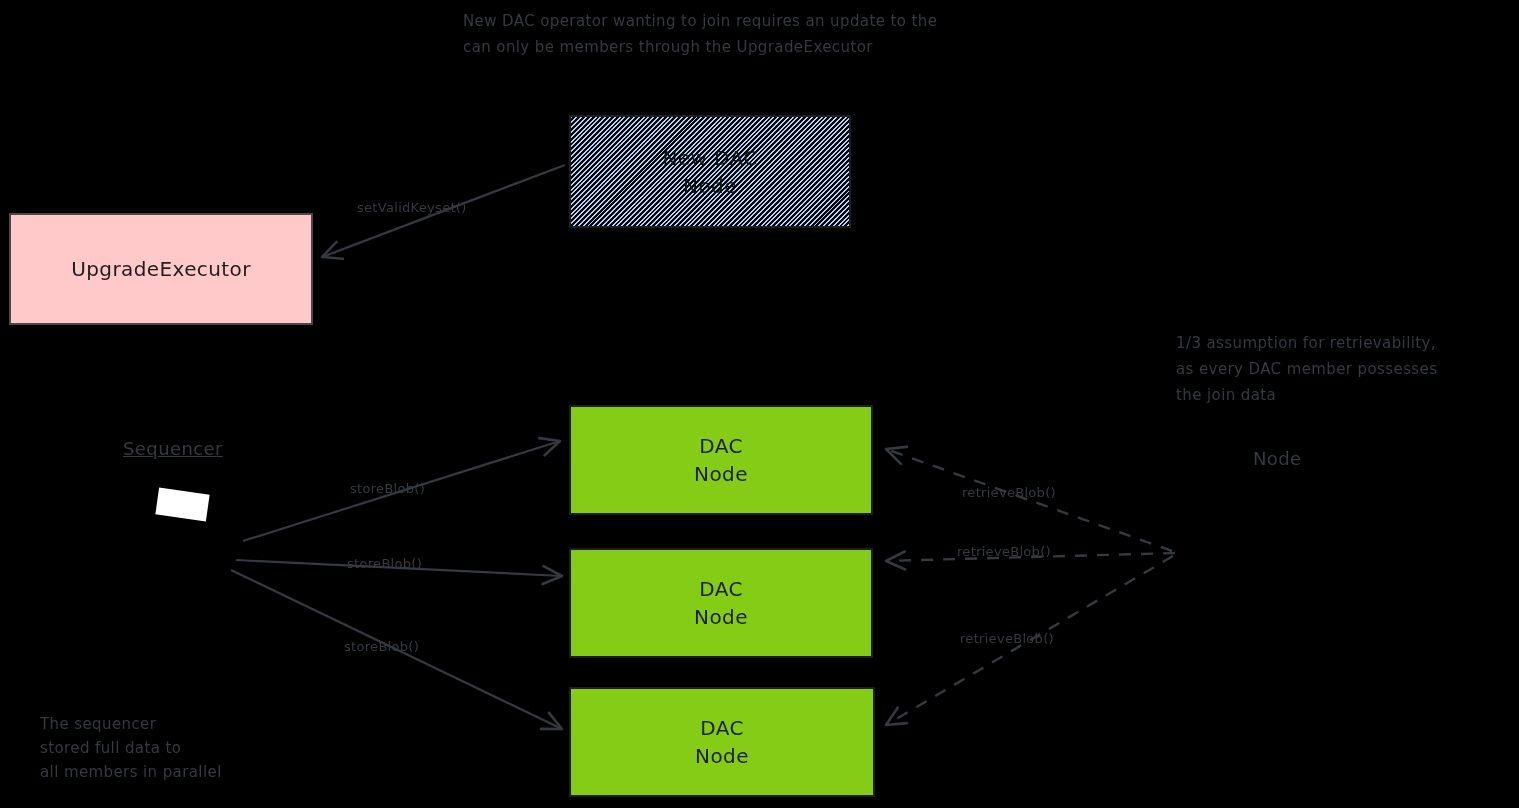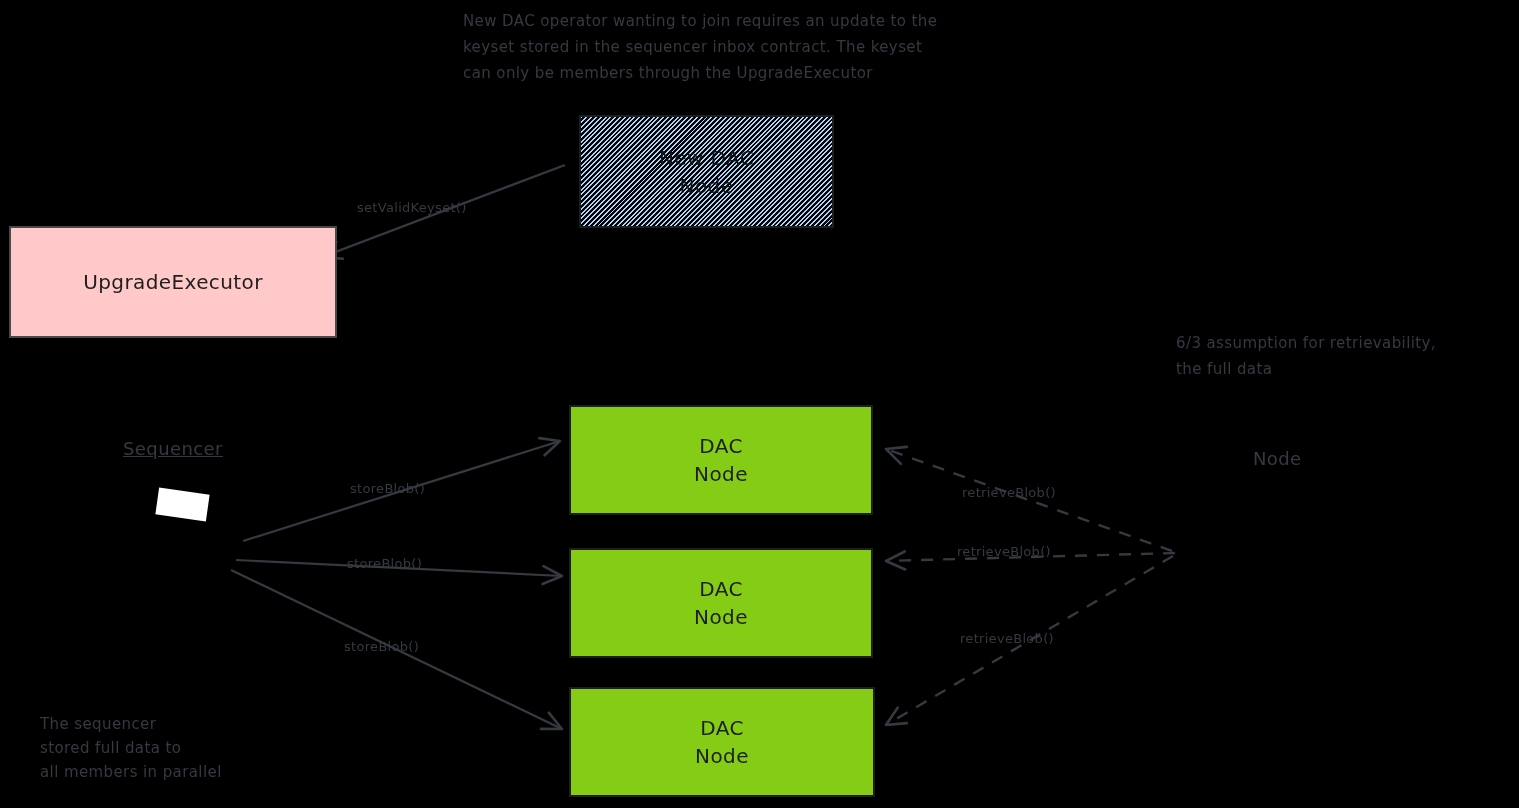--- a/index.html
+++ b/index.html
@@ -95,41 +95,41 @@
     <line x1="236" y1="560" x2="562" y2="576" stroke="#343a40" stroke-width="2.2" marker-end="url(#arrowOpen)"></line>
     <line x1="231" y1="570" x2="562" y2="729" stroke="#343a40" stroke-width="2.2" marker-end="url(#arrowOpen)"></line>
 
     <line x1="1172" y1="551" x2="886" y2="449" stroke="#343a40" stroke-width="2.4" stroke-dasharray="12 10" marker-end="url(#arrowOpen)"></line>
     <line x1="1175" y1="553" x2="886" y2="561" stroke="#343a40" stroke-width="2.4" stroke-dasharray="12 10" marker-end="url(#arrowOpen)"></line>
     <line x1="1173" y1="556" x2="886" y2="725" stroke="#343a40" stroke-width="2.4" stroke-dasharray="12 10" marker-end="url(#arrowOpen)"></line>
   </svg>
 
   <div class="note" style="left:463px; top:8px;">
     <div>New DAC operator wanting to join requires an update to the</div>
-    <div>keyset stored in the sequencer inbox contract. The keyset</div>
     <div>can only be members through the UpgradeExecutor</div>
   </div>
 
   <div class="note" style="left:1176px; top:330px;">
-    <div>6/3 assumption for retrievability,</div>
-    <div>the full data</div>
+    <div>1/3 assumption for retrievability,</div>
+    <div>as every DAC member possesses</div>
+    <div>the join data</div>
   </div>
 
   <div class="note bottom-left" style="left:40px; top:700px;">
     <div>The sequencer</div>
     <div>stored full data to</div>
     <div>all members in parallel</div>
   </div>
 
-  <div class="box hatched" style="left:569px; top:115px; width:255px; height:113px;margin-left:10px;">
+  <div class="box hatched" style="left:569px; top:115px; width:282px; height:113px;">
     <span class="line">New DAC</span>
     <span class="line">Node</span>
   </div>
 
-  <div class="box pink" style="left:9px; top:226px; width:328px; height:112px;">
+  <div class="box pink" style="left:9px; top:213px; width:304px; height:112px;">
     <span class="line">UpgradeExecutor</span>
   </div>
 
   <div class="box blue" style="left:569px; top:405px; width:304px; height:110px;">
     <span class="line">DAC</span>
     <span class="line">Node</span>
   </div>
   <div class="box blue" style="left:569px; top:548px; width:304px; height:110px;">
     <span class="line">DAC</span>
     <span class="line">Node</span>

